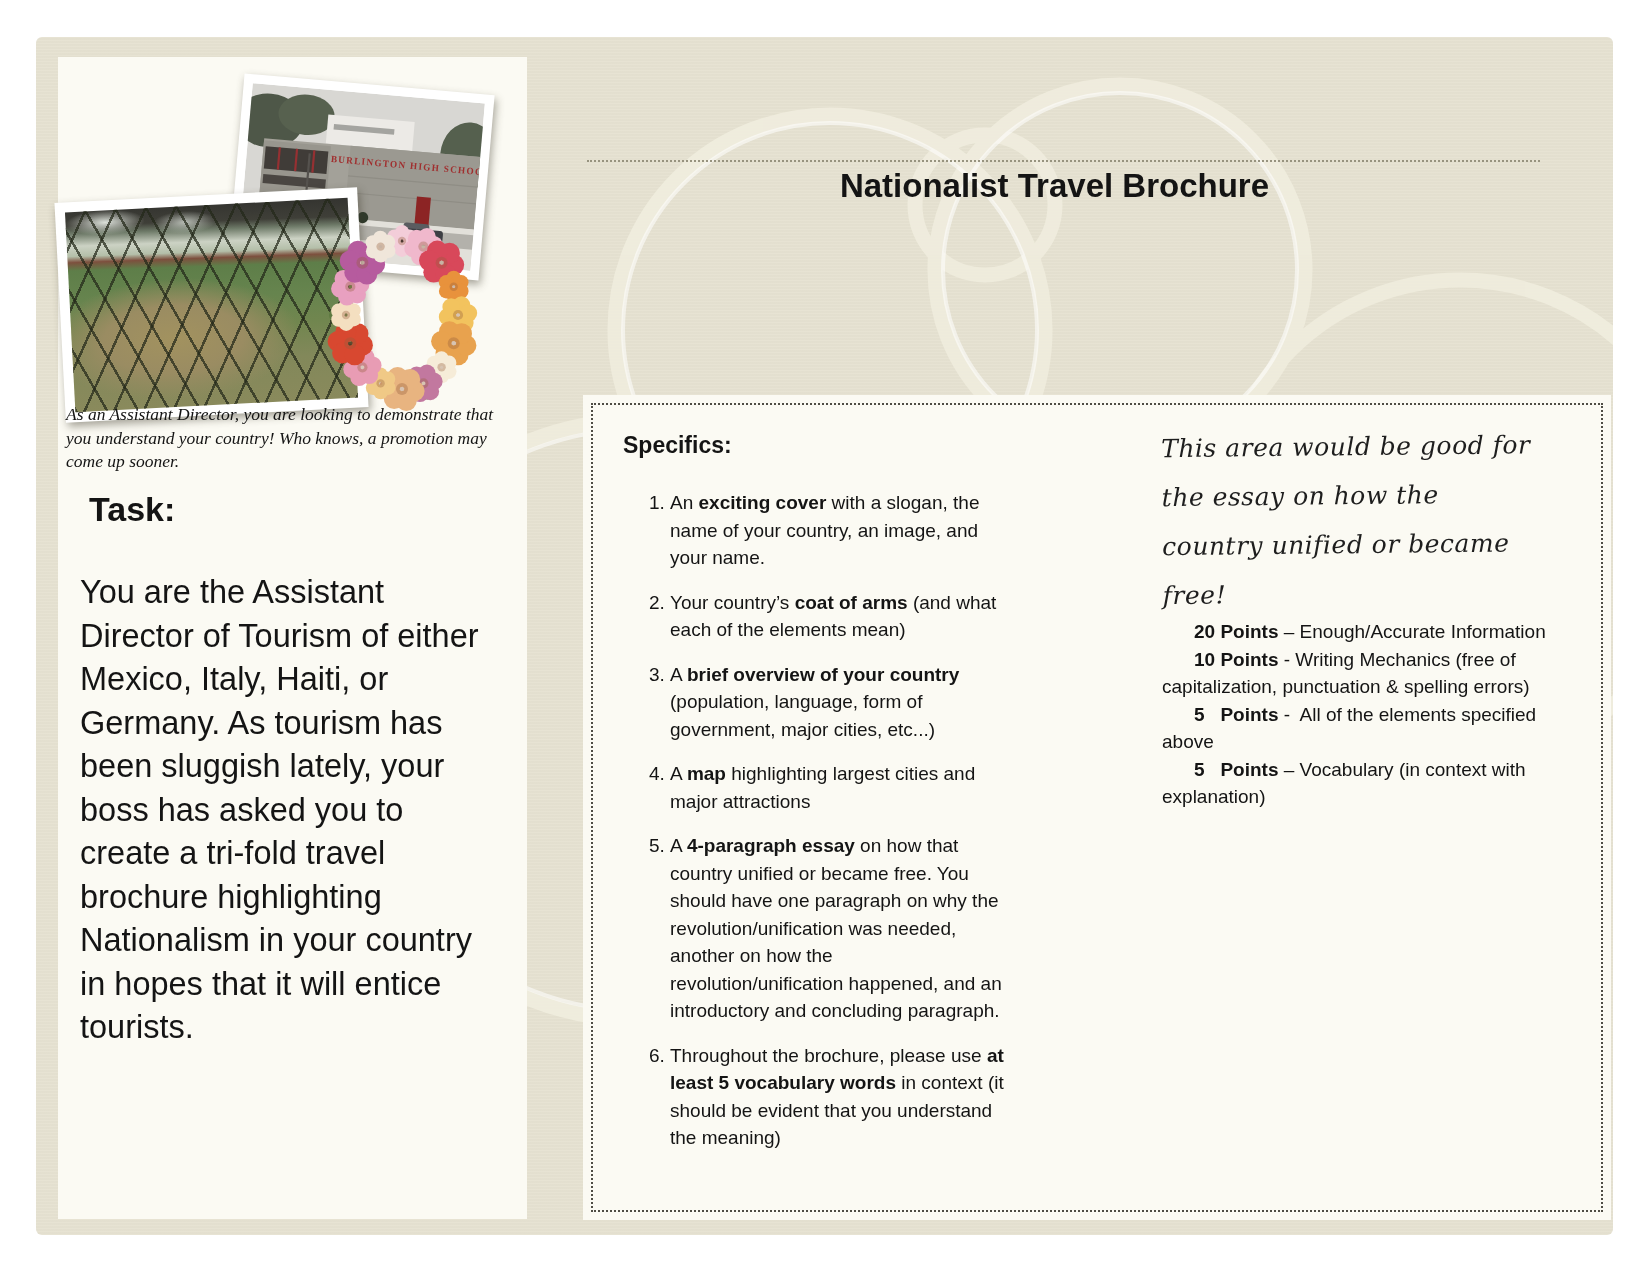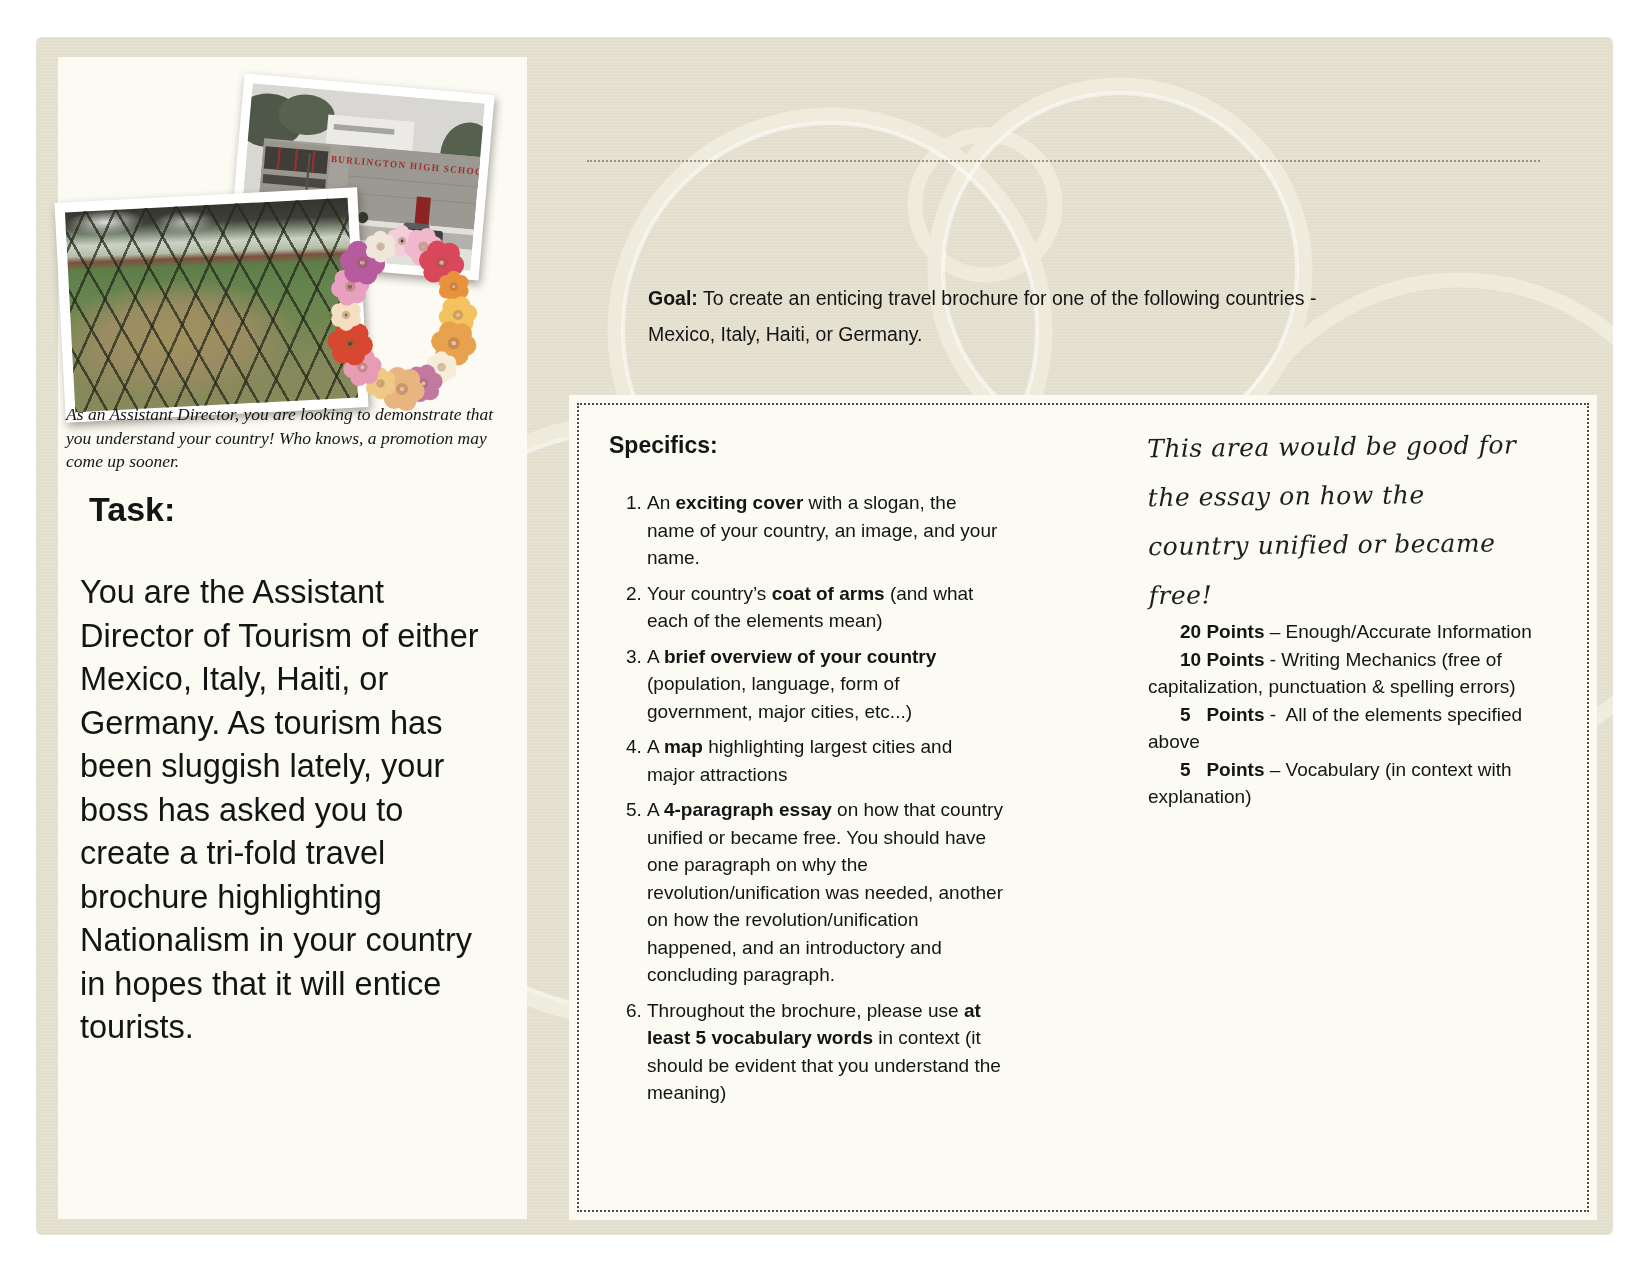--- a/index.html
+++ b/index.html
@@ -36,28 +36,28 @@
 
   
   .rule{position:absolute;left:551px;top:123px;width:953px;height:0;
         border-top:2px dotted #97937f;z-index:1;}
   .title{position:absolute;left:533px;top:130px;width:971px;margin:0;text-align:center;
          font-size:33px;font-weight:bold;z-index:2;}
   .goal{position:absolute;left:612px;top:243px;width:700px;margin:0;
         font-size:19.5px;line-height:36px;z-index:2;}
   .goal b{font-weight:bold;}
 
-  .spec-box{position:absolute;left:533px;top:358px;width:1028px;height:825px;
+  .spec-box{position:absolute;left:547px;top:358px;width:1028px;height:825px;
             background:#fbfaf3;z-index:2;}
   .spec-border{position:absolute;left:8px;top:8px;right:8px;bottom:8px;
                border:2px dotted #4e4c44;}
   .col-left{position:absolute;left:40px;top:37px;width:402px;}
   .col-left h3{margin:0 0 30px 0;font-size:23px;font-weight:bold;}
   .col-left ol{margin:0;padding:0 0 0 30px;font-size:19px;line-height:27.5px;}
-  .col-left li{margin:8px;padding:0;}
+  .col-left li{margin:17px;padding:0;}
   .col-left li b{font-weight:bold;}
   .col-right{position:absolute;left:579px;top:0;width:408px;}
   .handwriting{margin-top:27px;transform:rotate(-0.6deg);
                font-family:"DejaVu Serif", serif;font-style:italic;
                font-size:25px;line-height:49px;letter-spacing:0.5px;color:#1e1e1e;}
   .col-right h3{margin:90px 0 36px 0;font-size:23px;font-weight:bold;}
   .weight-item{font-size:19px;line-height:27.5px;white-space:pre-wrap;}
   .weight-item b{font-weight:bold;margin-left:32px;}
 </style>
 </head>
@@ -254,21 +254,21 @@
             <circle cx="56.6" cy="31.6" r="4.2" fill="rgba(150,95,60,0.35)"></circle>
           </g>
       </svg>
 
       <p class="caption">As an Assistant Director, you are looking to demonstrate that you understand your country! Who knows, a promotion may come up sooner.</p>
       <h2 class="task-heading">Task:</h2>
       <p class="task-body">You are the Assistant Director of Tourism of either Mexico, Italy, Haiti, or Germany. As tourism has been sluggish lately, your boss has asked you to create a tri-fold travel brochure highlighting Nationalism in your country in hopes that it will entice tourists.</p>
     </div>
 
     <div class="rule"></div>
-    <p class="goal"><b>Goal:</b><span> To create an enticing travel brochure for one of the following countries - Mexico, Italy, Haiti, or Germany.</span></p>
+    <h1 class="title">Nationalist Travel Brochure</h1>
 
     <div class="spec-box">
       <div class="spec-border"></div>
       <div class="col-left">
         <h3>Specifics:</h3>
         <ol id="spec-list">
             <li><span>An </span><b>exciting cover</b><span> with a slogan, the name of your country, an image, and your name.</span></li>
             <li><span>Your country’s </span><b>coat of arms</b><span> (and what each of the elements mean)</span></li>
             <li><span>A </span><b>brief overview of your country</b><span> (population, language, form of government, major cities, etc...)</span></li>
             <li><span>A </span><b>map</b><span> highlighting largest cities and major attractions</span></li>

